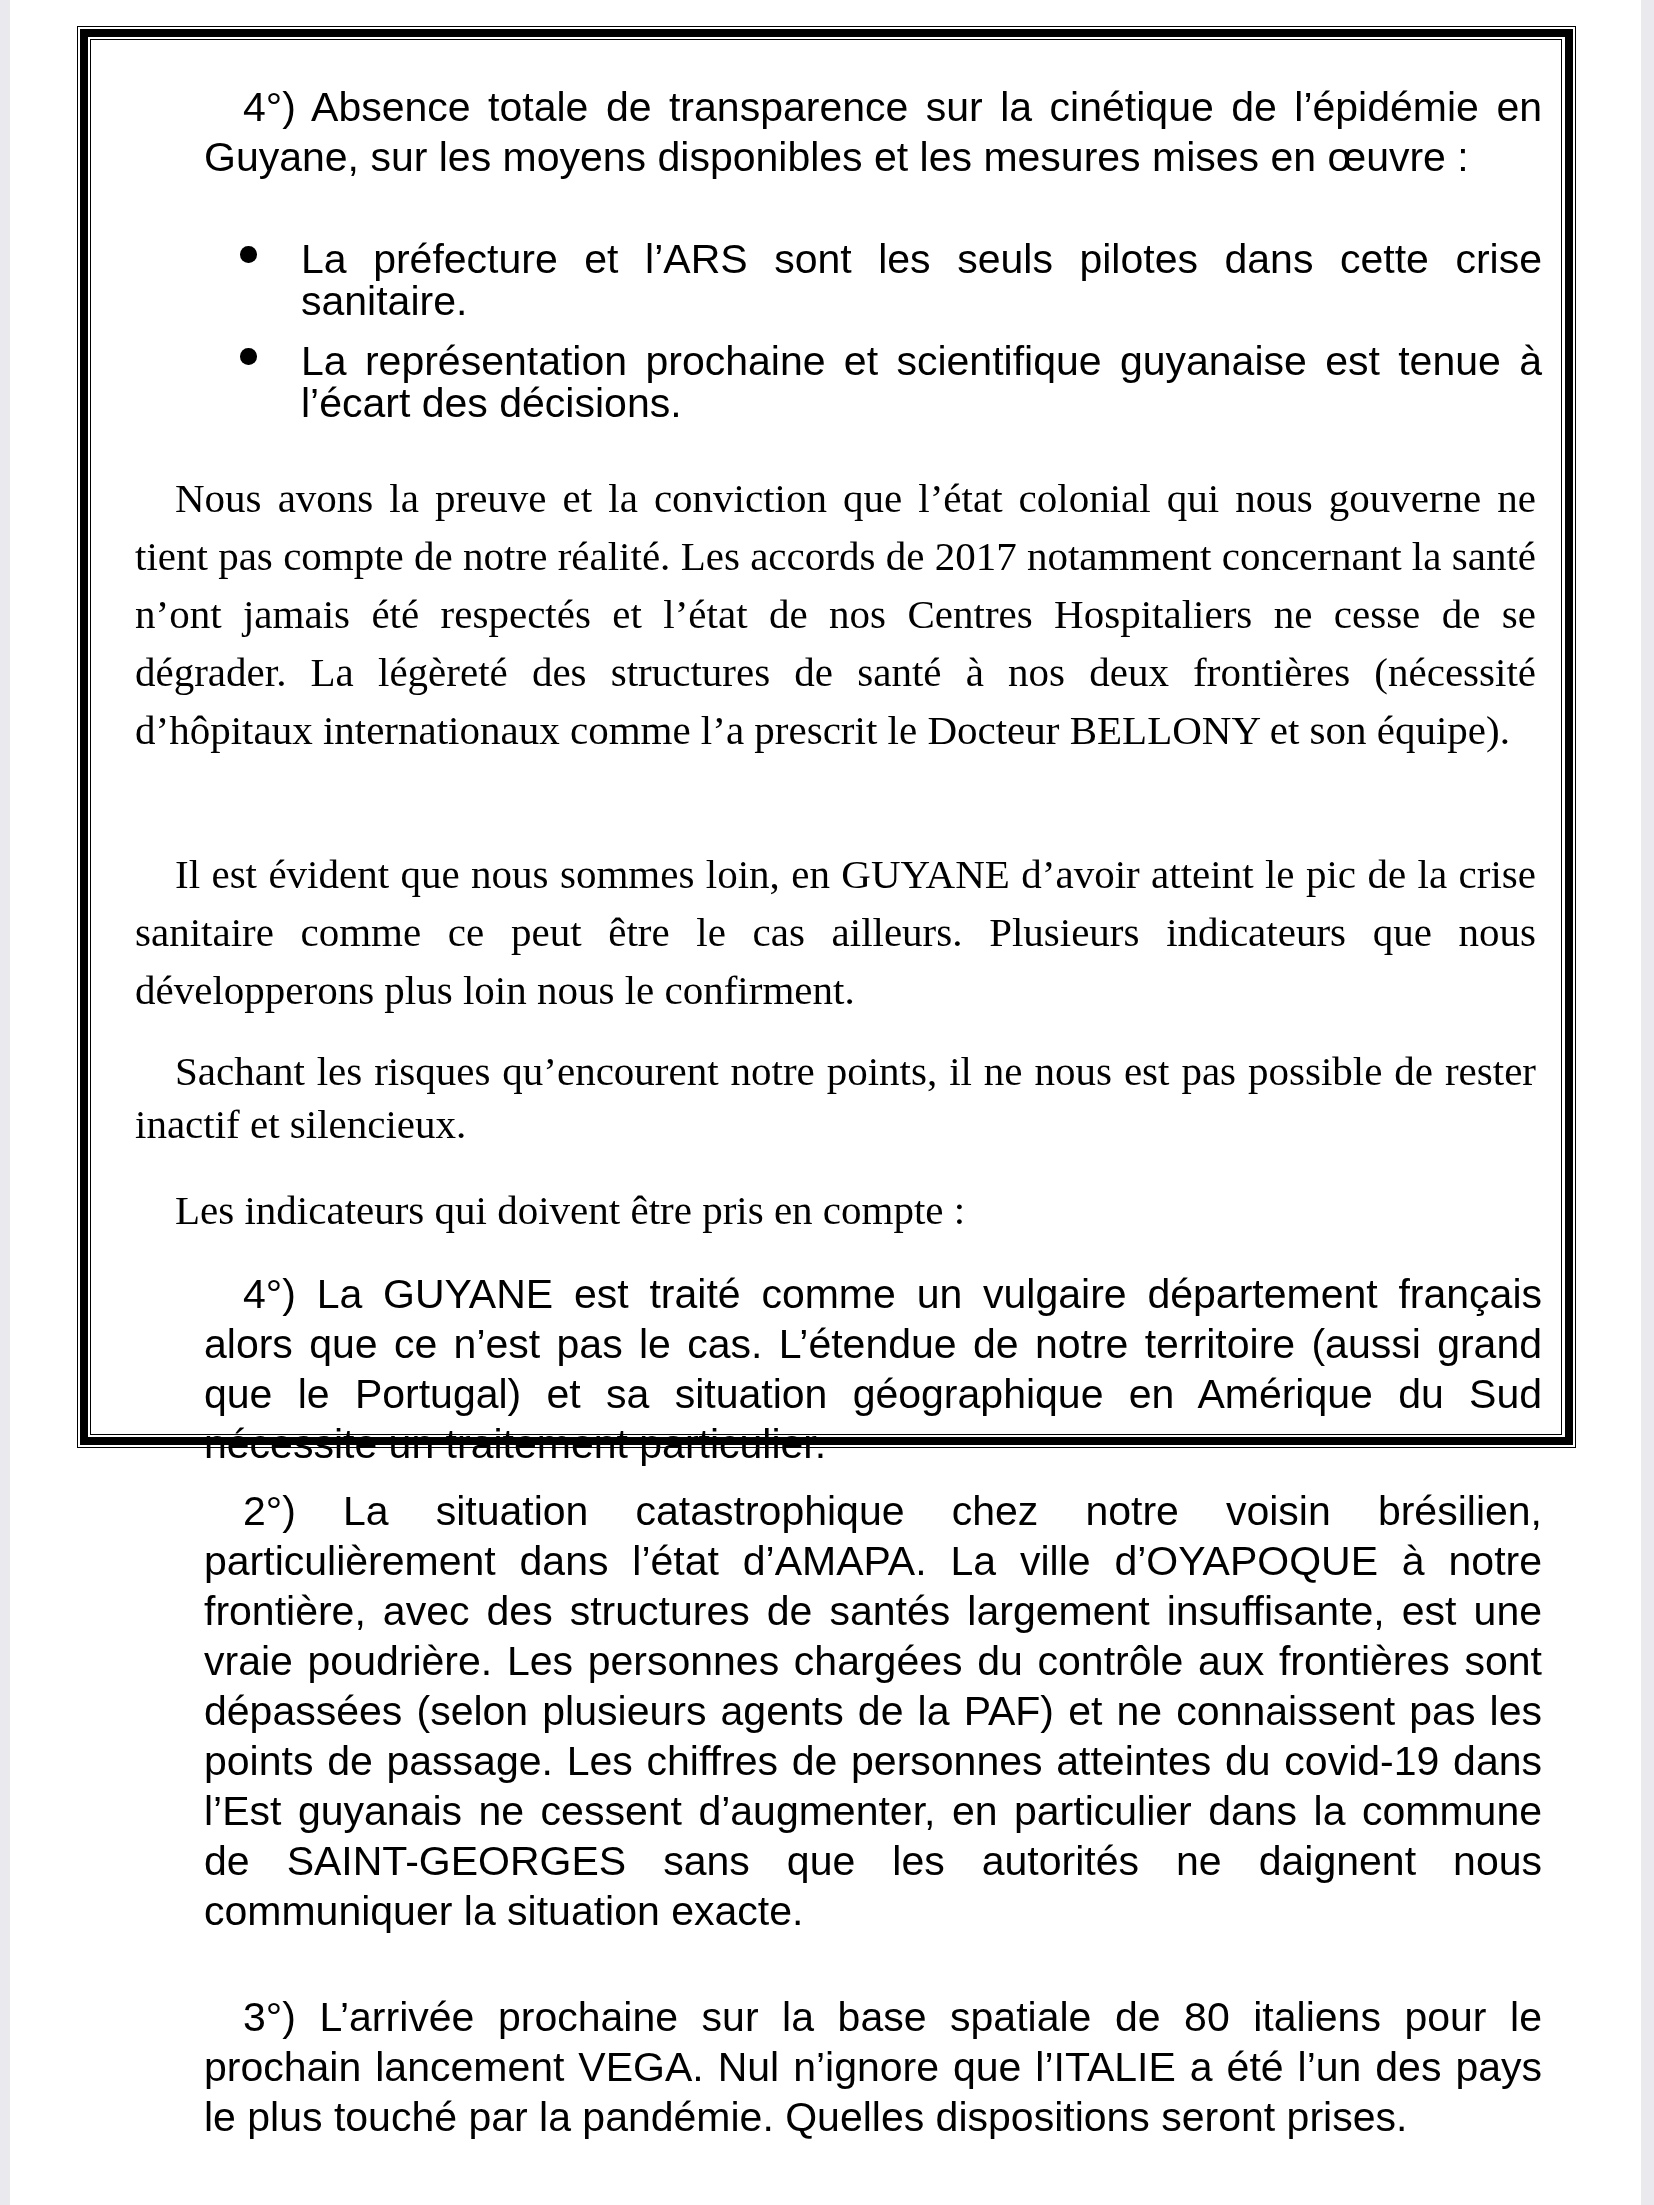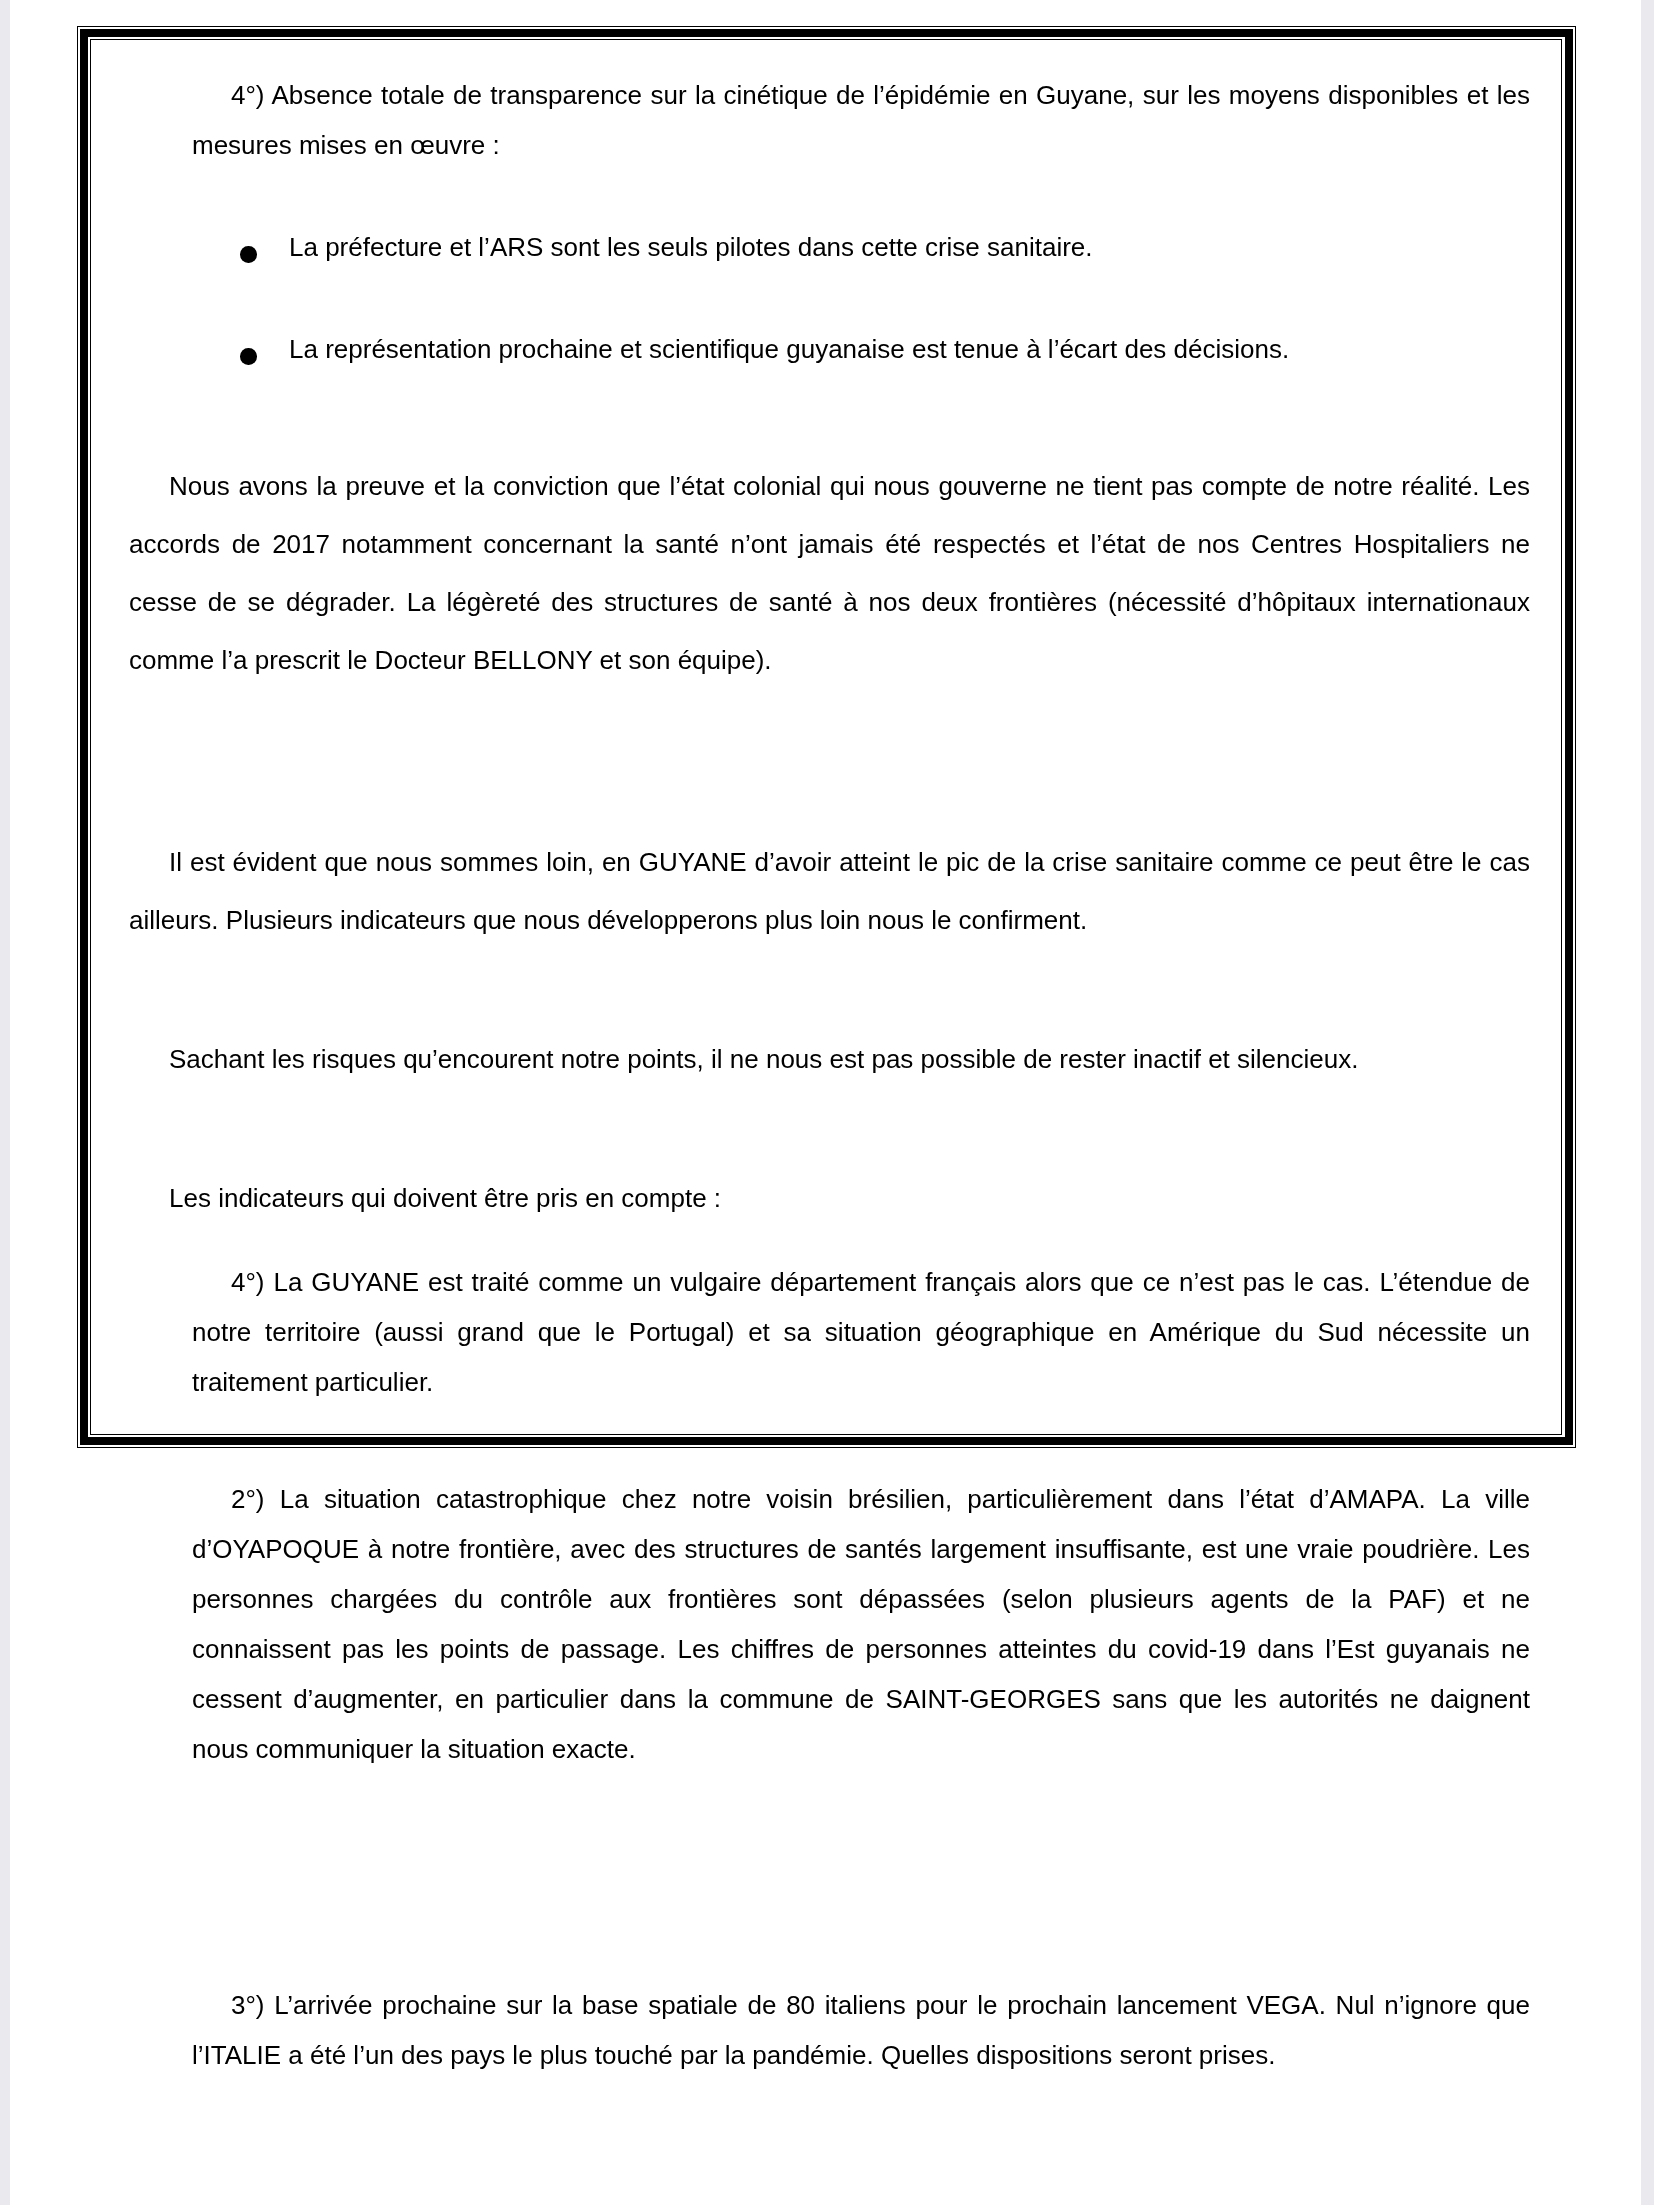--- a/index.html
+++ b/index.html
@@ -5,23 +5,23 @@
   html, body { margin:0; padding:0; }
   body { width:1654px; height:2205px; position:relative; background:#ffffff; overflow:hidden;
          font-family:"Liberation Sans", sans-serif; color:#000; }
   .strip { position:absolute; top:0; height:2205px; background:#e9e9ee; }
   .strip.left { left:0; width:9.8px; }
   .strip.right { left:1641px; width:12.8px; }
   .frame-outer { position:absolute; left:77px; top:26px; width:1499px; height:1422px; border:1.5px solid #000; box-sizing:border-box; }
   .frame-thick { position:absolute; left:80px; top:29px; width:1493px; height:1416px; border:8.3px solid #000; box-sizing:border-box; }
   .frame-inner { position:absolute; left:90px; top:39px; width:1472px; height:1396px; border:1.5px solid #000; box-sizing:border-box; }
   .frame-outer, .frame-thick, .frame-inner { height:auto; }
-  .blk { position:absolute; font-size:26px; margin:0; text-align:justify; }
+  .blk { position:absolute; font-size:41px; margin:12px; text-align:justify; }
   .num { left:192px; width:1338px; line-height:50px; text-indent:39px; }
-  .para { left:129px; width:1401px; line-height:58px; text-indent:40px; }
+  .para { left:123px; width:1401px; line-height:58px; text-indent:40px;font-family:Liberation Serif, serif; }
   .bul { left:289px; width:1241px; line-height:42px; }
   .dot { position:absolute; width:16.5px; height:16.5px; border-radius:50%; background:#000; }
 </style>
 </head>
 <body>
 
 <div class="strip left"></div>
 <div class="strip right"></div>
 
 <div class="frame-outer" style="height:1422px"></div>

